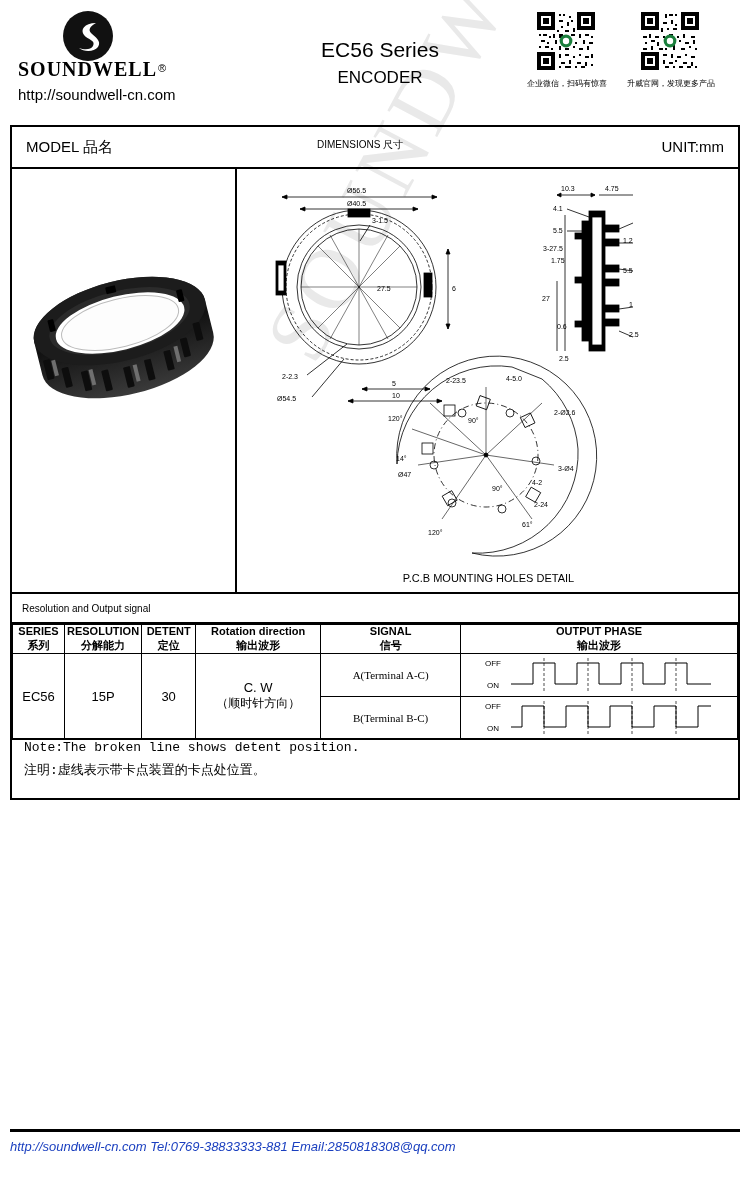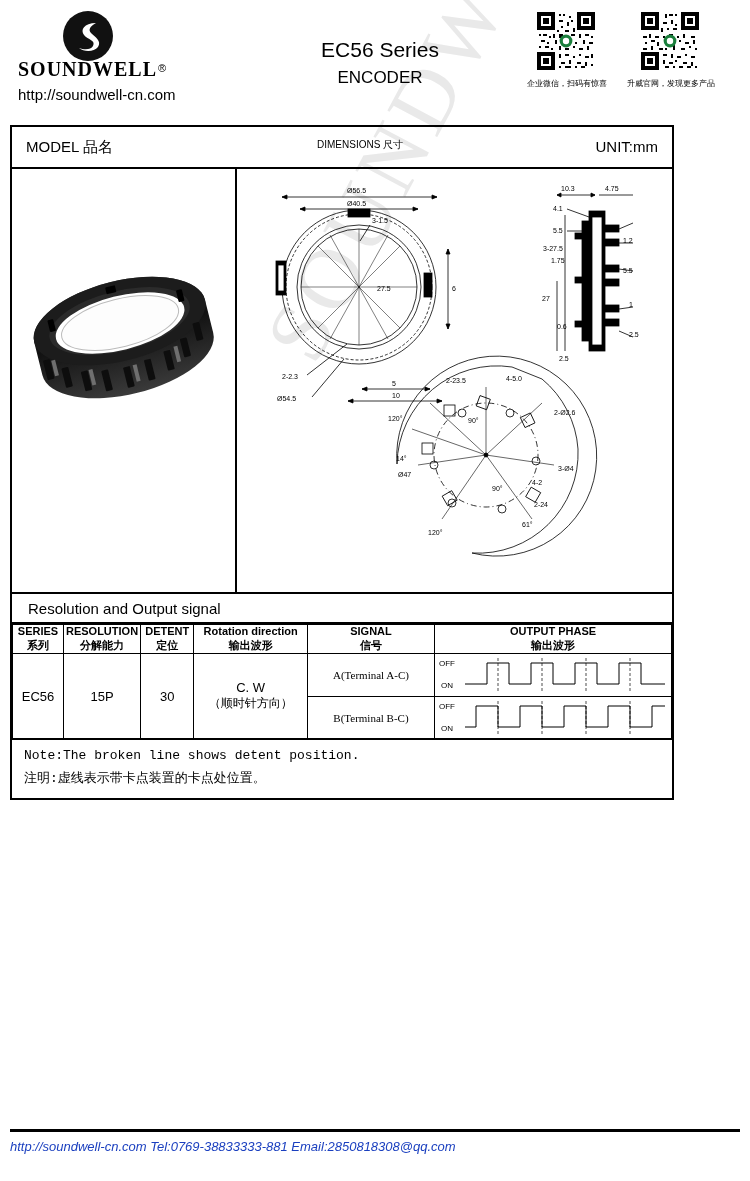--- a/index.html
+++ b/index.html
@@ -29,47 +29,47 @@
   .qr-wrap { position:absolute; right:0px; top:2px; width:205px; height:95px;}
   .qr { position:absolute; top:0; width:62px; height:62px; background:#fff; }
   .qr svg { display:block; }
   .qr1 { left:0px; }
   .qr2 { left:104px; }
   .qr-cap { position:absolute; top:68px; font-size:8px; white-space:nowrap; text-align:center; width:100px;}
   .qr-cap1 { left:-18px; }
   .qr-cap2 { left:86px; }
 
   
-  .frame { position:absolute; left:10px; top:125px; width:664px; height:675px; border:2px solid #000;}
+  .frame { position:absolute; left:10px; top:125px; width:730px; height:675px; border:2px solid #000;}
   .rowhdr { position:absolute; left:0; top:0; width:100%; height:42px; border-bottom:2px solid #000;}
   .rowhdr .model { position:absolute; left:14px; top:11px; font-size:15px;}
   .rowhdr .dims  { position:absolute; left:305px; top:11px; font-size:10px;}
   .rowhdr .unit  { position:absolute; right:14px; top:11px; font-size:15px;}
 
   .leftcol { position:absolute; left:0; top:42px; width:225px; height:423px; border-right:2px solid #000;}
   .partnum-box { position:absolute; left:8px; top:8px; width:208px; height:32px; border-bottom:2px solid #000; }
   .partnum { font-size:15px; padding-left:6px; padding-top:6px; }
   .photo { position:absolute; left:6px; top:88px; width:212px; height:175px;}
 
   .drawings { position:absolute; left:225px; top:42px; width:503px; height:423px;}
   .pcb-caption { position:absolute; left:225px; top:445px; width:503px; text-align:center; font-size:11px;}
 
   .sect-res { position:absolute; left:0; top:465px; width:100%; height:32px; border-top:2px solid #000; border-bottom:2px solid #000;}
-  .sect-res span { font-size:15px; margin-left:16px; line-height:30px;}
+  .sect-res span { font-size:10px; margin-left:10px; line-height:30px;}
 
   .tbl { position:absolute; left:0; top:497px; width:100%; height:114px;}
   .tbl table { border-collapse:collapse; width:100%; height:114px; }
   .tbl td, .tbl th { border:1px solid #000; text-align:center; font-size:11px; padding:0 2px;}
   .tbl .lbl2 { line-height:1.25; }
   .sigcell { font-size:12px; font-family:"Liberation Serif", serif;}
   .wavecell { padding:0 !important; }
 
   .note { position:absolute; left:0; top:611px; width:100%; height:62px; border-top:2px solid #000;}
   .note div { font-family:"Liberation Mono", monospace; font-size:13px; margin-left:12px;}
-  .note .n1 { margin-top:8px; }
+  .note .n1 { }
   .note .n2 { margin-top:6px; }
 
   
   .wm { position:absolute; left:245px; top:330px; width:560px; height:640px;
         font-size:86px; color:#e9e9e9; font-family:"Liberation Serif", serif;
         transform:rotate(-62deg); transform-origin:left top; letter-spacing:6px;
         white-space:nowrap; z-index:0; pointer-events:none;}
 
   
   .footer { position:absolute; left:10px; bottom:18px; width:730px; height:34px;}
@@ -469,20 +469,21 @@
             <text x="86" y="54" stroke="none" fill="#000">90°</text>
             <text x="110" y="122" stroke="none" fill="#000">90°</text>
             <text x="14" y="92" stroke="none" fill="#000">14°</text>
             <text x="140" y="158" stroke="none" fill="#000">61°</text>
             <text x="16" y="108" stroke="none" fill="#000">Ø47</text>
             <text x="150" y="116" stroke="none" fill="#000">4-2</text>
           </g>
         </g>
       </svg>
     </div>
+    <div class="pcb-caption">P.C.B MOUNTING HOLES DETAIL</div>
 
     <div class="sect-res">
       <span>Resolution and Output signal</span>
     </div>
 
     <div class="tbl">
       <table>
         <tbody>
             <tr>
           <th style="width:52px">

